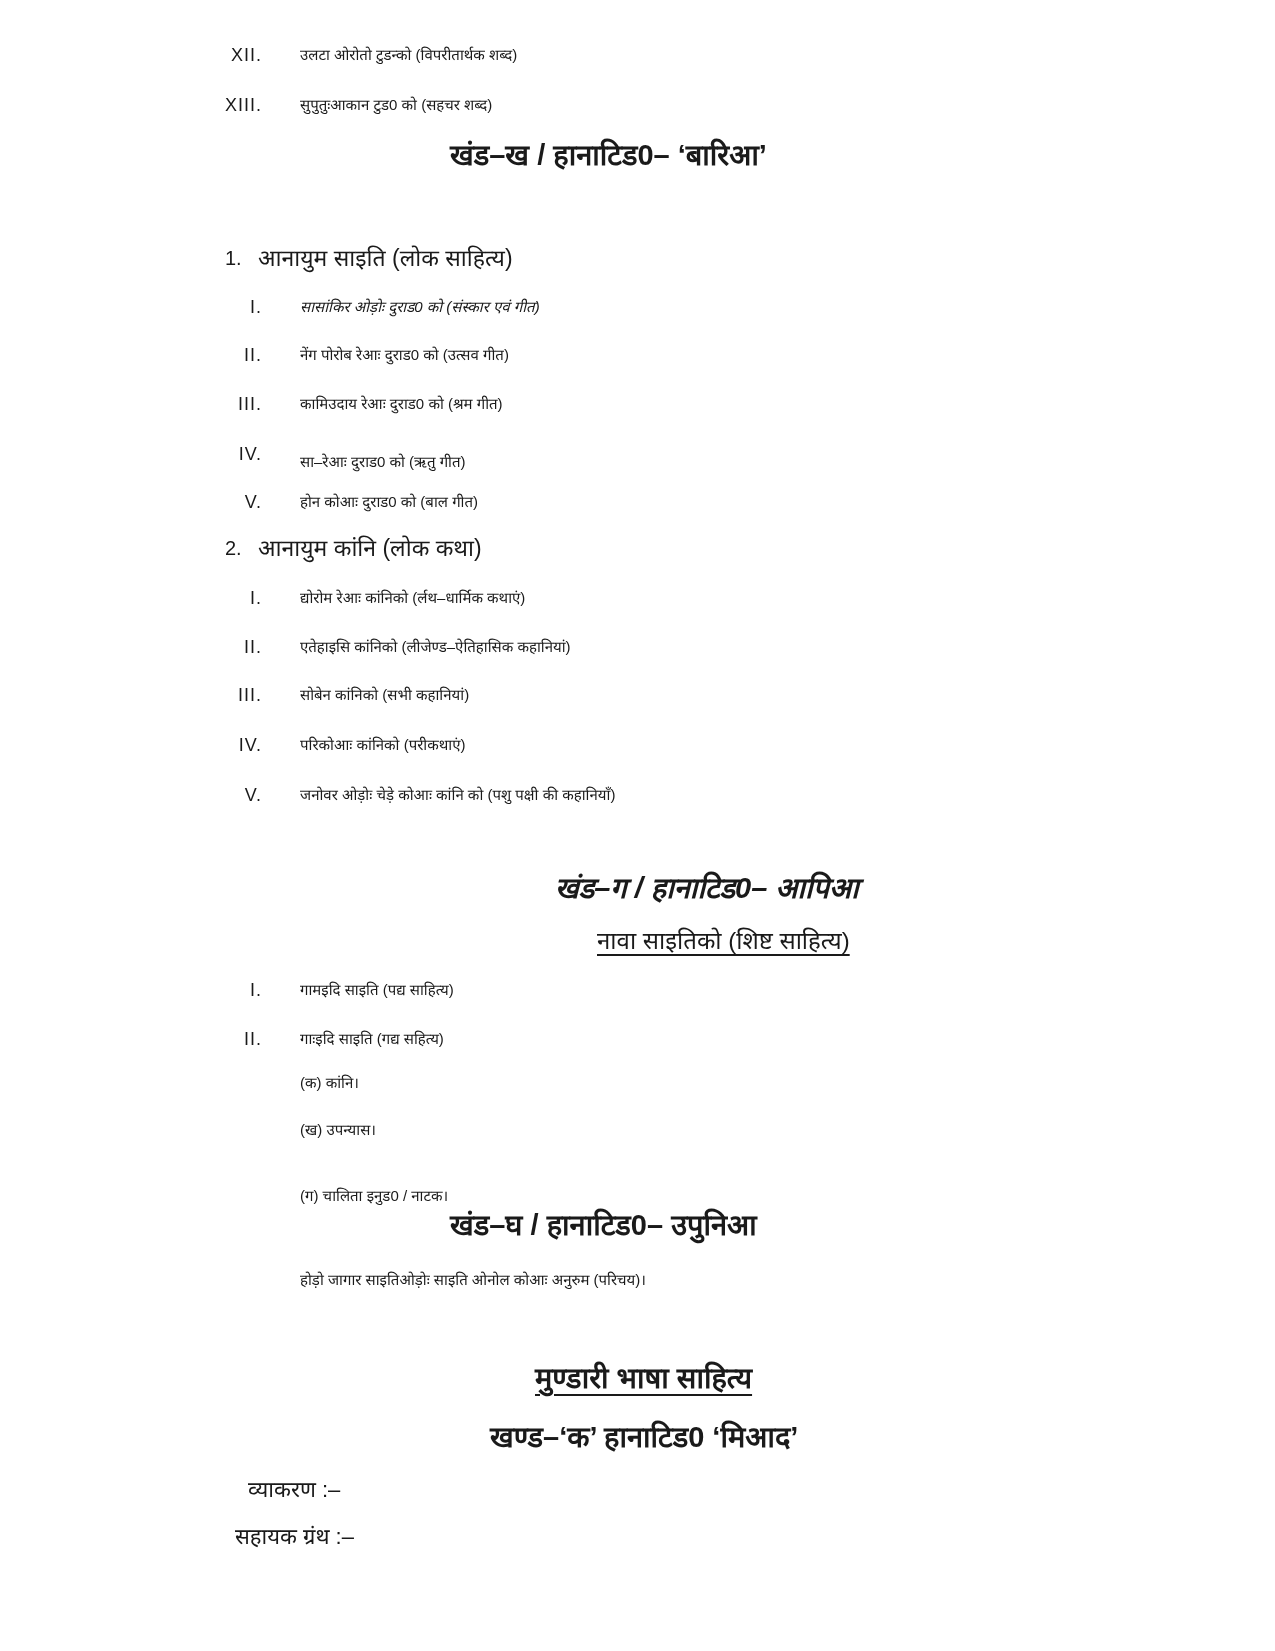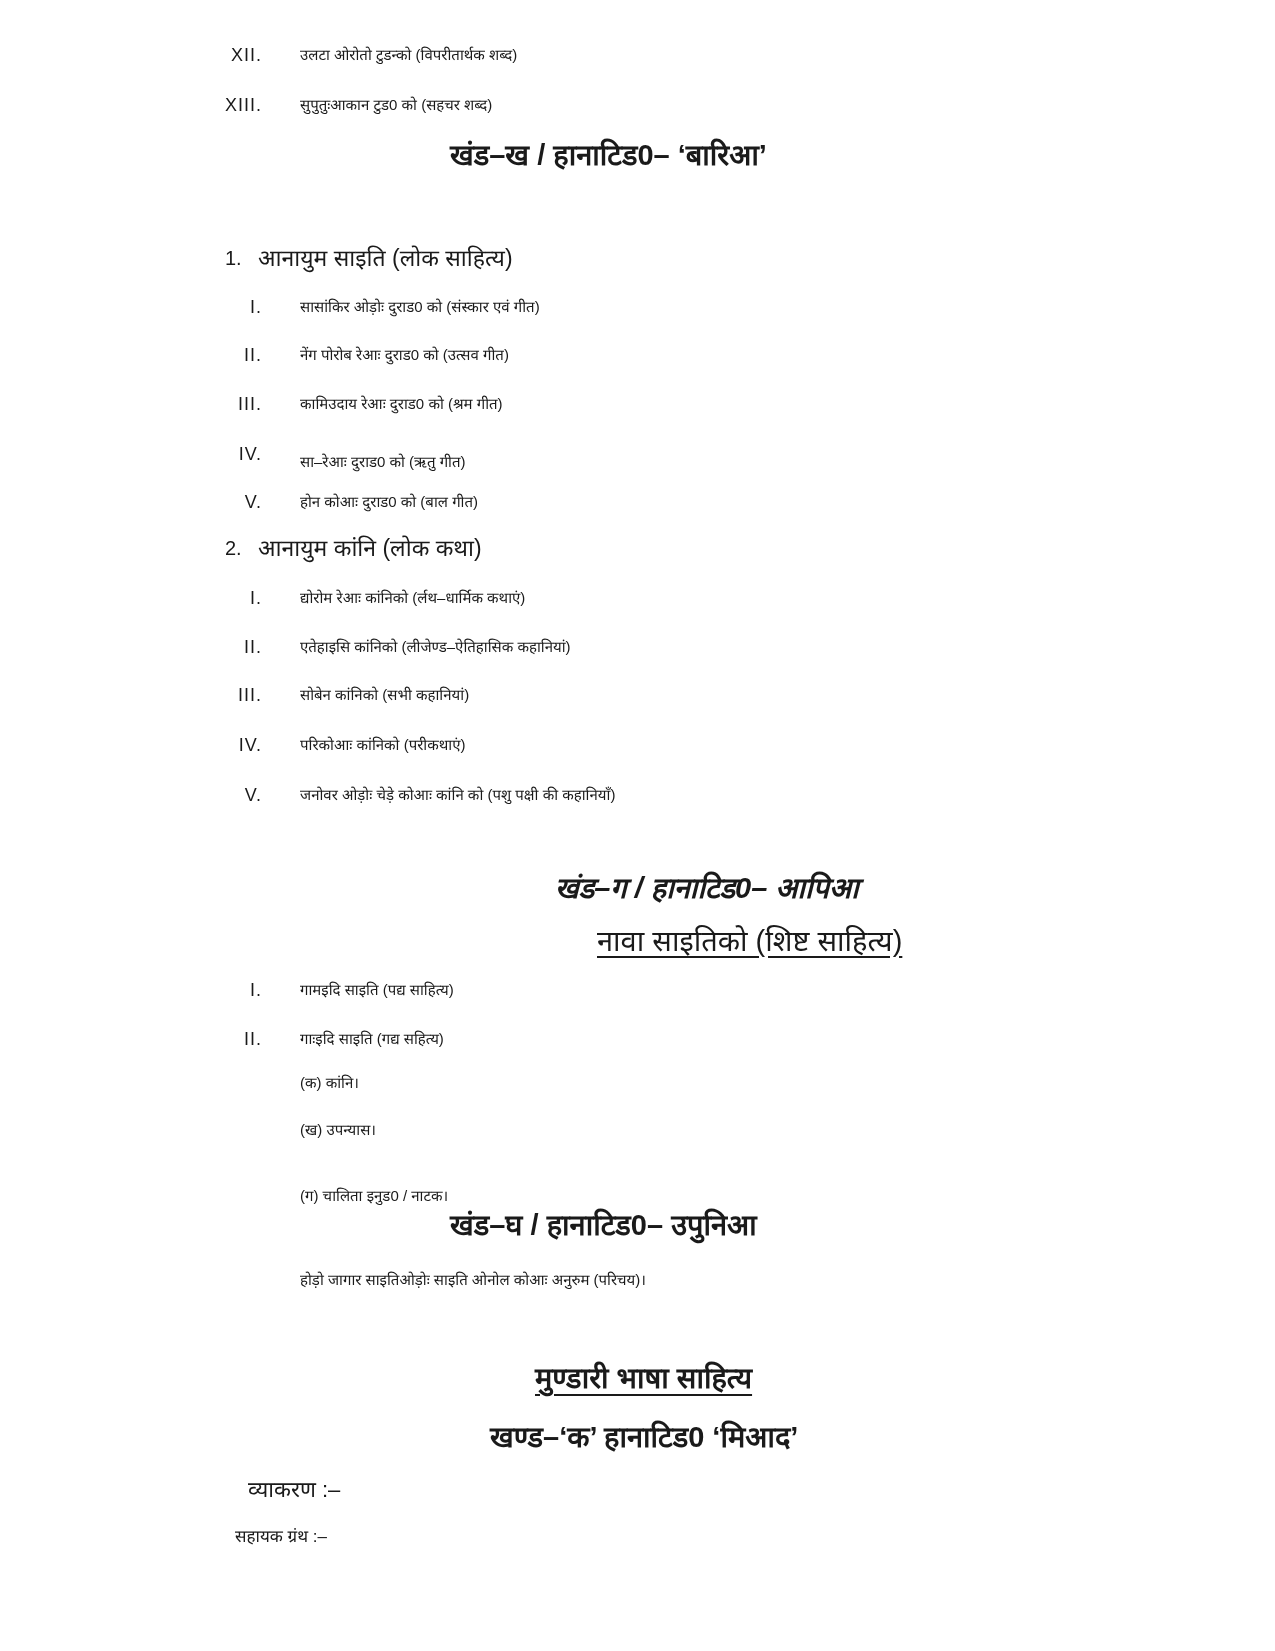--- a/index.html
+++ b/index.html
@@ -4,38 +4,38 @@
 <style>
   html, body { margin: 0; padding: 0; background: #ffffff; }
   body { width: 1275px; height: 1651px; position: relative; overflow: hidden;
          font-family: "Liberation Sans", "DejaVu Sans", sans-serif; color: #1a1a1a; }
   .line { position: absolute; white-space: nowrap; font-size: 23px; line-height: 30px; }
   .roman { position: absolute; font-family: Liberation Sans, sans-serif;
            font-size: 18px; line-height: 30px; text-align: right; width: 80px; letter-spacing: 1px; }
   .txt { position: absolute; left: 300px; font-size: 15px; line-height: 30px; white-space: nowrap; }
   .num { position: absolute; font-size: 20px; line-height: 30px; }
   .heading { position: absolute; white-space: nowrap; font-weight: bold; font-size: 29px; line-height: 36px; }
-  .sub { position: absolute; white-space: nowrap; font-size: 29px; line-height: 30px; text-decoration: underline; text-underline-offset: 5px; }
+  .sub { position: absolute; white-space: nowrap; font-size: 24px; line-height: 30px; text-decoration: underline; text-underline-offset: 5px; }
   .uhead { position: absolute; white-space: nowrap; font-weight: bold; font-size: 29px; line-height: 36px; text-decoration: underline; text-underline-offset: 6px; text-decoration-thickness: 2px; }
 </style>
 </head>
 <body>
 
 <div class="roman" style="left:182px; top:40px;">XII.</div>
 <div class="txt" style="top:40px;">उलटा ओरोतो टुडन्को (विपरीतार्थक शब्द)</div>
 <div class="roman" style="left:182px; top:90px;">XIII.</div>
 <div class="txt" style="top:90px;">सुपुतुःआकान टुड0 को (सहचर शब्द)</div>
 
 <div class="heading" style="left:450px; top:137px;">खंड–ख / हानाटिड0–  ‘बारिआ’</div>
 
 <div class="num" style="left:225px; top:243px;">1.</div>
 <div class="line" style="left:258px; top:243px;">आनायुम साइति (लोक साहित्य)</div>
 
 <div class="roman" style="left:182px; top:292px;">I.</div>
-<div class="txt" style="top:292px;">सासांकिर ओड़ोः दुराड0 को (संस्कार एवं गीत)</div>
+<div class="txt" style="top:292px;font-style:italic;">सासांकिर ओड़ोः दुराड0 को (संस्कार एवं गीत)</div>
 <div class="roman" style="left:182px; top:340px;">II.</div>
 <div class="txt" style="top:340px;">नेंग पोरोब रेआः दुराड0 को (उत्सव गीत)</div>
 <div class="roman" style="left:182px; top:389px;">III.</div>
 <div class="txt" style="top:389px;">कामिउदाय रेआः दुराड0 को (श्रम गीत)</div>
 <div class="roman" style="left:182px; top:439px;">IV.</div>
 <div class="txt" style="top:439px;margin-top:8px;">सा–रेआः दुराड0 को (ऋतु गीत)</div>
 <div class="roman" style="left:182px; top:487px;">V.</div>
 <div class="txt" style="top:487px;">होन कोआः दुराड0 को (बाल गीत)</div>
 
 <div class="num" style="left:225px; top:533px;">2.</div>
@@ -64,13 +64,13 @@
 <div class="txt" style="top:1115px;">(ख) उपन्यास।</div>
 <div class="txt" style="top:1181px;">(ग) चालिता इनुड0 / नाटक।</div>
 
 <div class="heading" style="left:450px; top:1207px;">खंड–घ /  हानाटिड0–  उपुनिआ</div>
 <div class="txt" style="top:1265px;">होड़ो जागार साइतिओड़ोः साइति ओनोल कोआः अनुरुम (परिचय)।</div>
 
 <div class="uhead" style="left:535px; top:1360px;text-align:right;">मुण्डारी भाषा   साहित्य</div>
 <div class="heading" style="left:490px; top:1419px;">खण्ड–‘क’ हानाटिड0 ‘मिआद’</div>
 
 <div class="line" style="left:248px; top:1475px; font-size:22px;">व्याकरण :–</div>
-<div class="line" style="left:235px; top:1522px; font-size:17px;">सहायक ग्रंथ :–</div>
+<div class="line" style="left:235px; top:1522px; font-size:22px;">सहायक ग्रंथ :–</div>
 
 </body></html>

